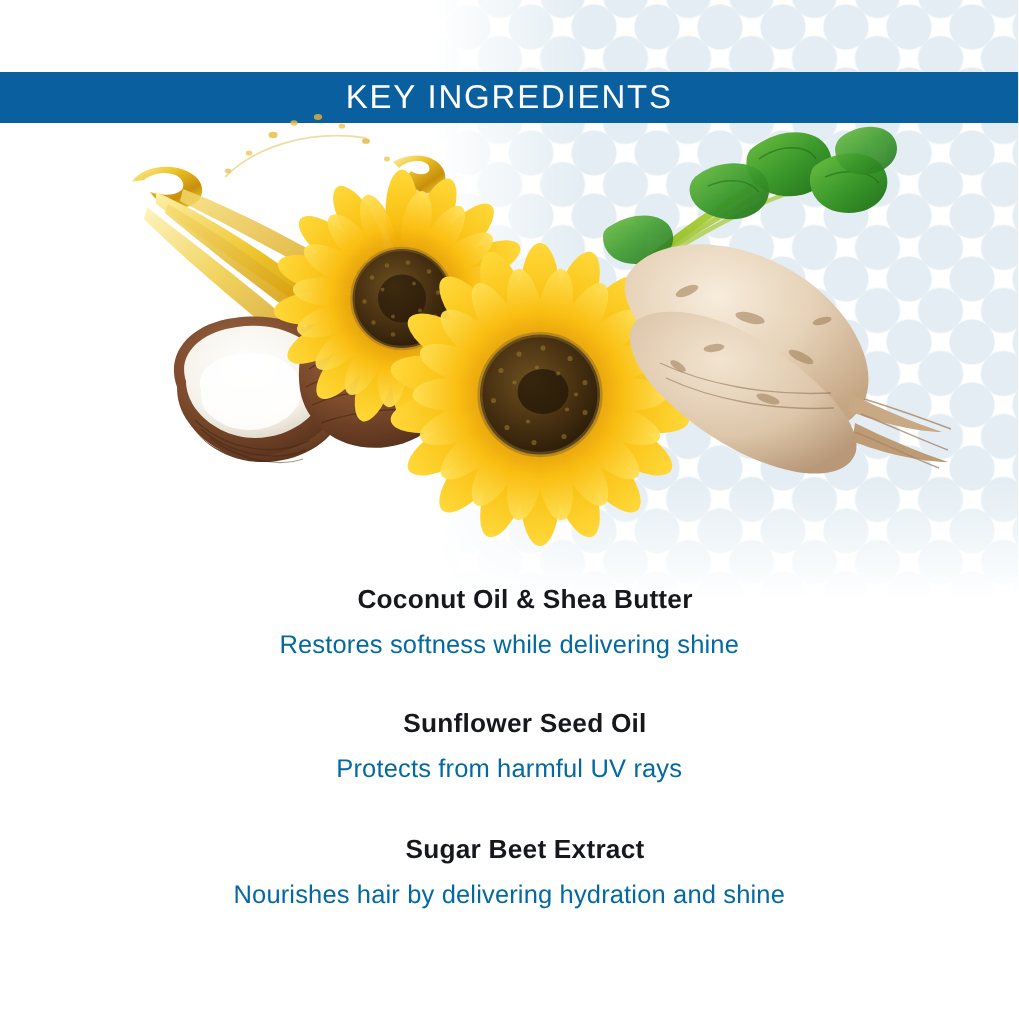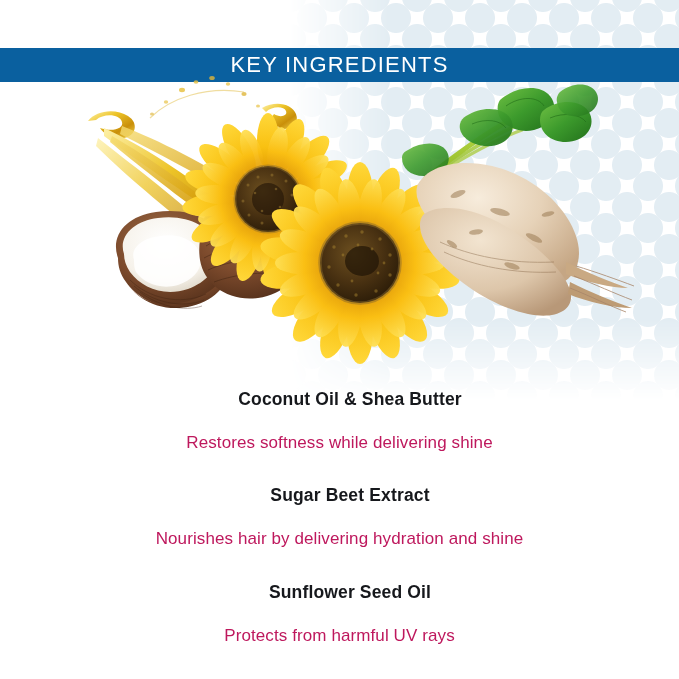--- a/index.html
+++ b/index.html
@@ -92,24 +92,24 @@
     font-size: 17.5px;
     font-weight: bold;
     color: #16181c;
     letter-spacing: 0.15px;
     line-height: 1.55;
     padding-left: 21px;
   }
   .ing-desc {
     font-size: 17px;
     font-weight: 400;
-    color: #be185d;
+    color: #0369a1;
     letter-spacing: 0.1px;
     line-height: 1.6;
-    margin-top: 16px;
+    margin-top: 3px;
   }
 </style>
 </head>
 <body>
 
 <div id="page">
 
   <div class="dot-field"></div>
 
   <div class="banner">
@@ -395,22 +395,22 @@
       </g>
     </svg>
   </div>
 
   <div class="ingredients">
     <div class="ingredient">
       <div class="ing-name">Coconut Oil &amp; Shea Butter</div>
       <div class="ing-desc">Restores softness while delivering shine</div>
     </div>
     <div class="ingredient">
+      <div class="ing-name">Sunflower Seed Oil</div>
+      <div class="ing-desc">Protects from harmful UV rays</div>
+    </div>
+    <div class="ingredient">
       <div class="ing-name">Sugar Beet Extract</div>
       <div class="ing-desc">Nourishes hair by delivering hydration and shine</div>
     </div>
-    <div class="ingredient">
-      <div class="ing-name">Sunflower Seed Oil</div>
-      <div class="ing-desc">Protects from harmful UV rays</div>
-    </div>
   </div>
 
 </div>
 
 </body></html>

